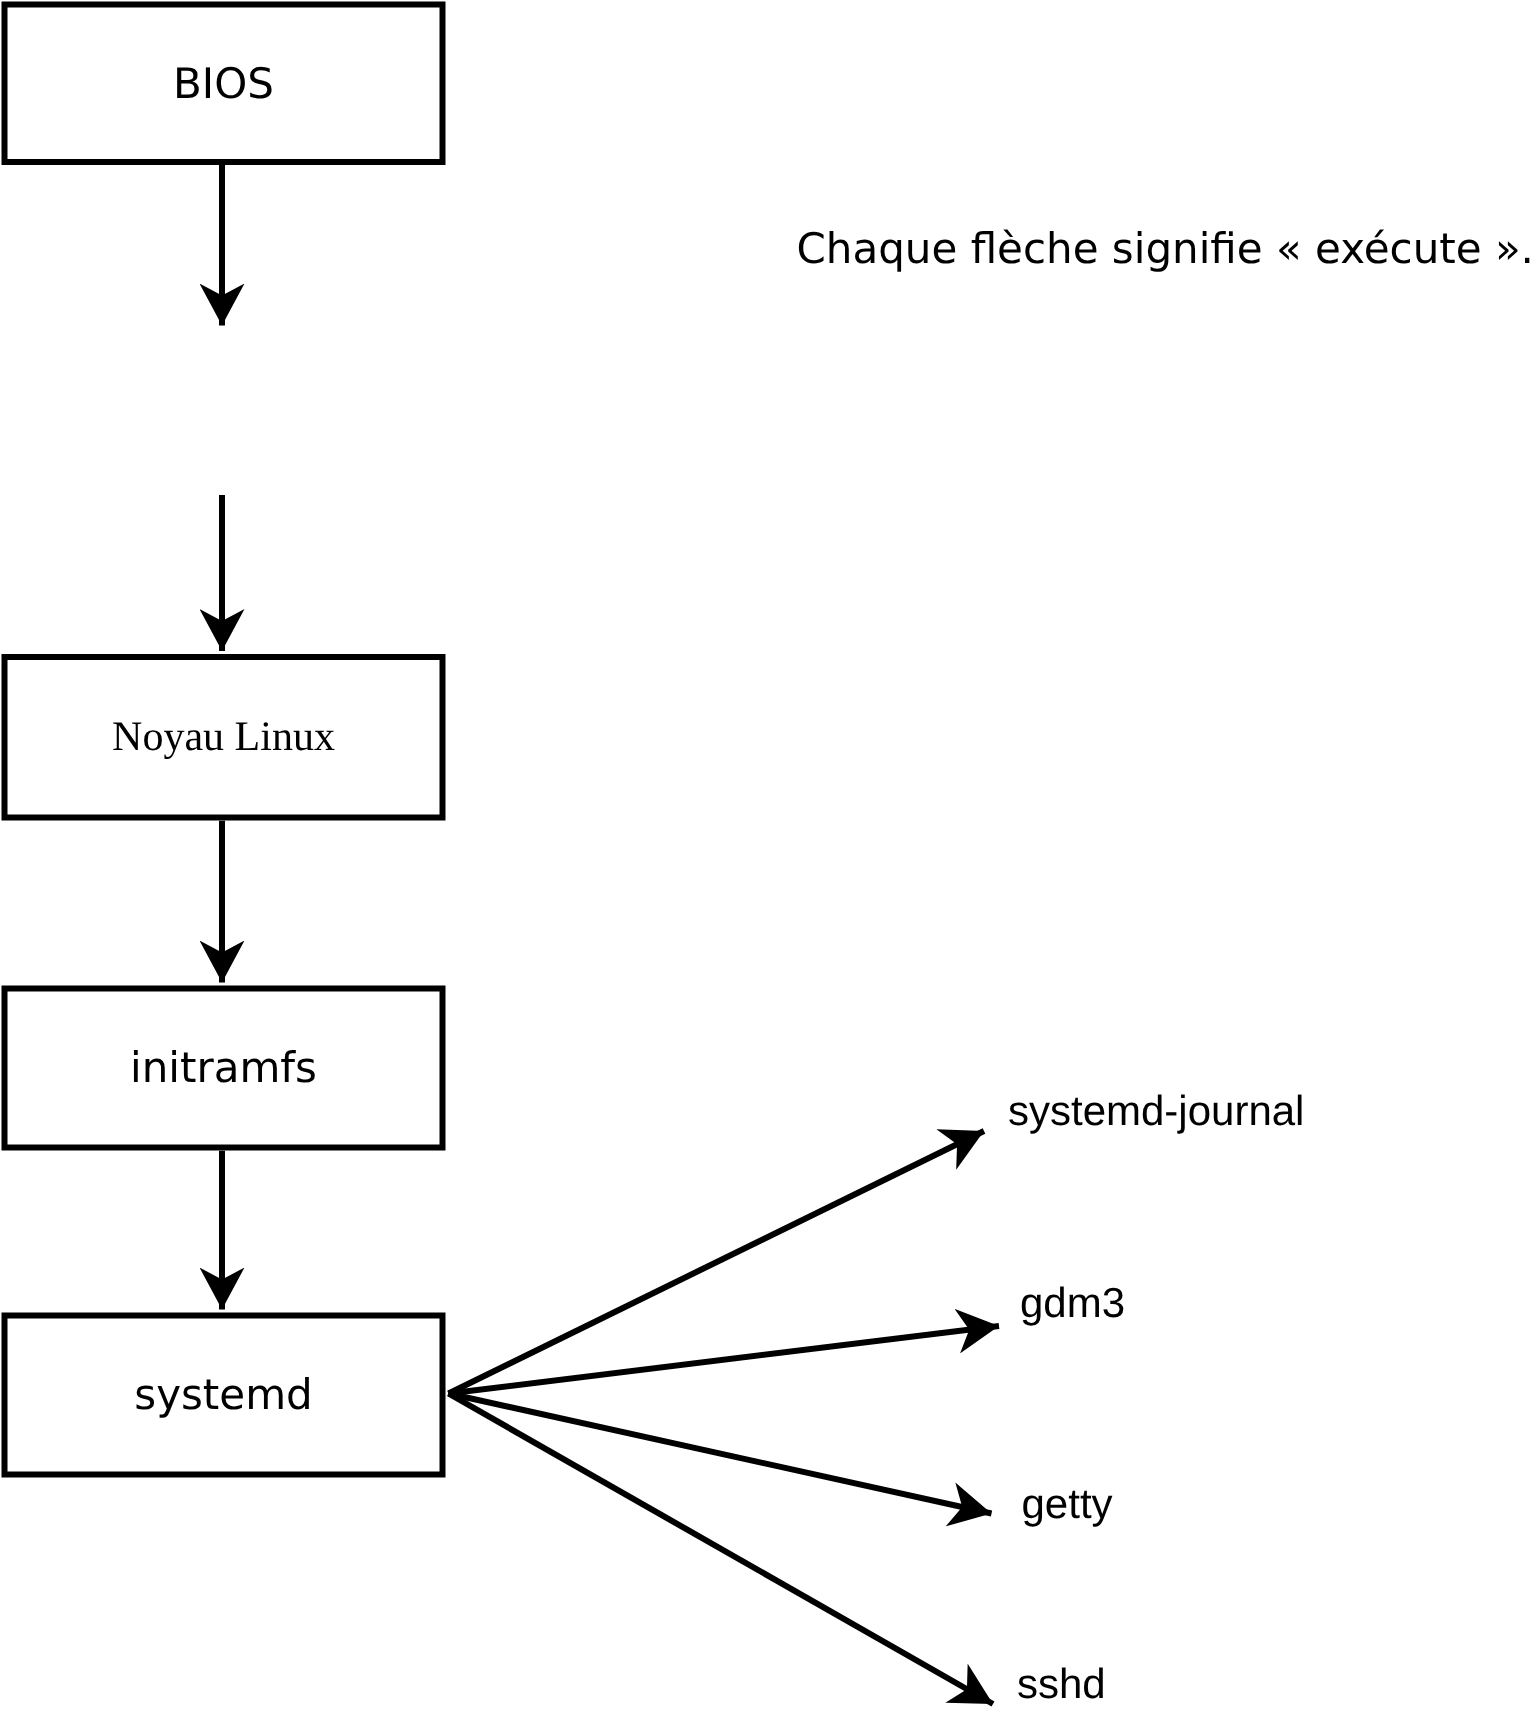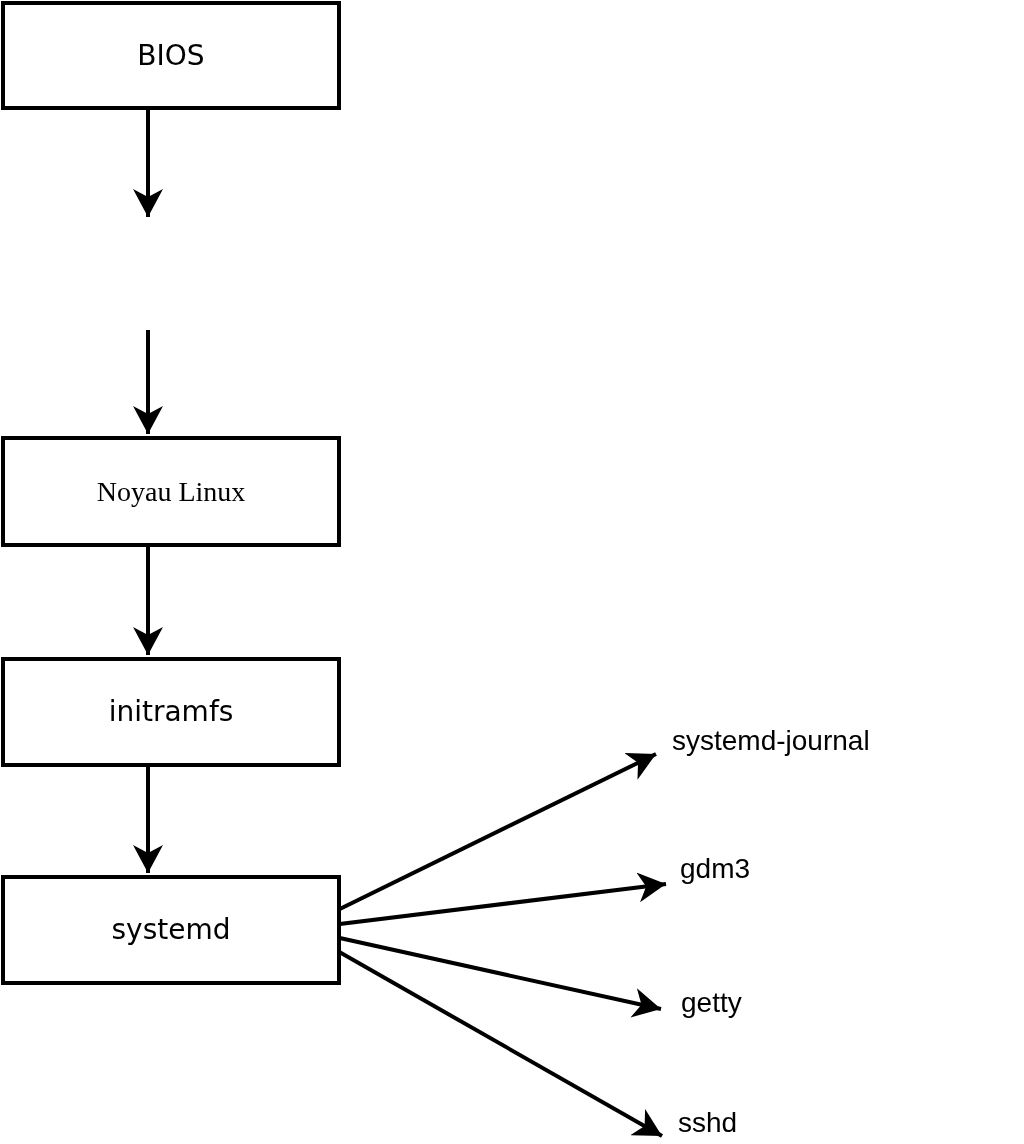--- a/index.html
+++ b/index.html
@@ -20,21 +20,21 @@
     position: absolute;
     left: 0;
     top: 0;
     width: 1024px;
     height: 1144px;
     pointer-events: none;
   }
   .node {
     position: absolute;
     left: 1px;
-    width: 340px;
+    width: 296px;
     box-sizing: border-box;
     border: 4px solid #000000;
     background: #ffffff;
     display: flex;
     align-items: center;
     justify-content: center;
   }
   .node .node-label {
     font-size: 28px;
     line-height: 36px;
@@ -102,14 +102,15 @@
   </div>
   <div class="node" id="node-systemd">
     <span class="node-label">systemd</span>
   </div>
 
   <div class="proc-label" id="proc-systemd-journal">systemd-journal</div>
   <div class="proc-label" id="proc-gdm3">gdm3</div>
   <div class="proc-label" id="proc-getty">getty</div>
   <div class="proc-label" id="proc-sshd">sshd</div>
 
+  <div class="caption">Chaque flèche signifie « exécute ».</div>
 
 </div>
 
 </body></html>

